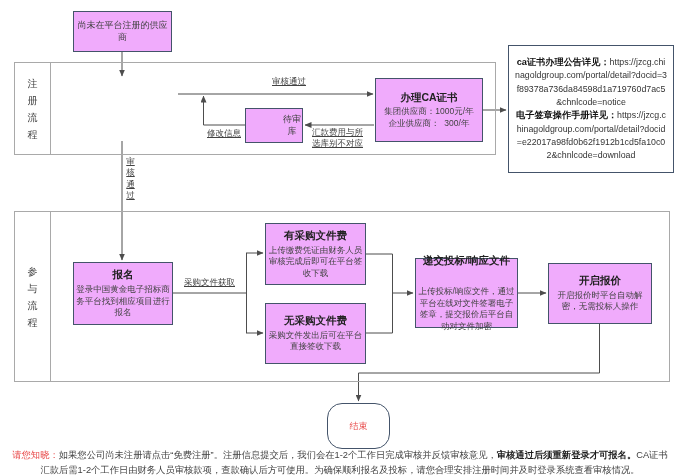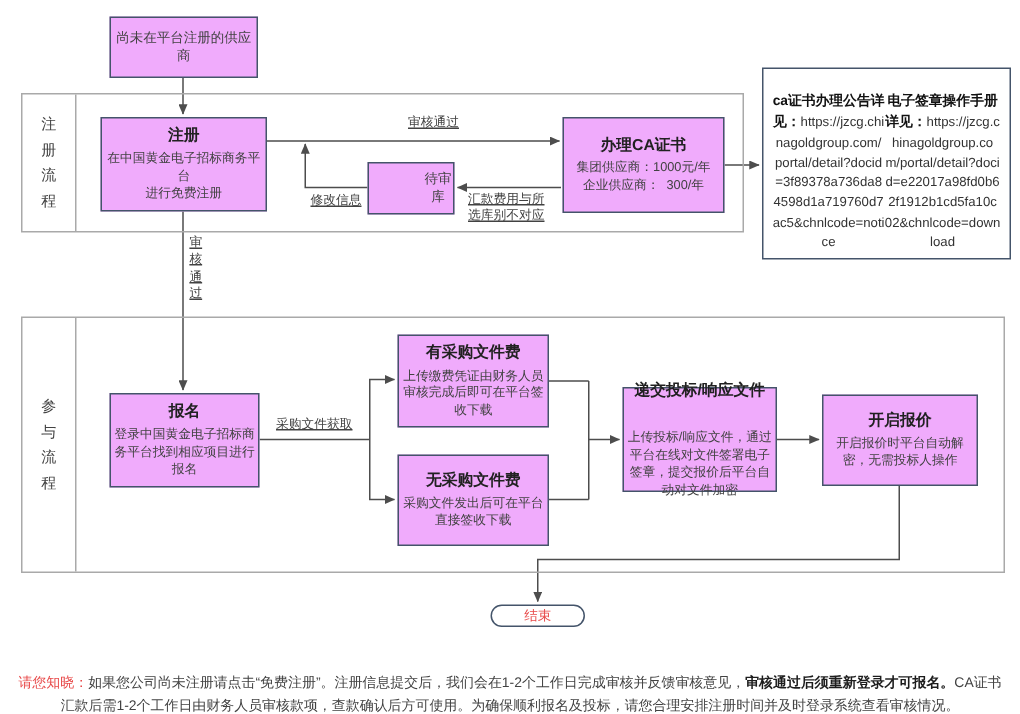--- a/index.html
+++ b/index.html
@@ -17,21 +17,21 @@
            display:flex;flex-direction:column;align-items:center;justify-content:center;text-align:center;}
   .bt{font-weight:bold;font-size:10.5px;color:var(--title-text);line-height:1.3;}
   .bb{font-size:8.5px;color:var(--body-text);line-height:1.35;white-space:pre-wrap;margin-top:2px;}
   .plain{font-size:9px;color:var(--body-text);line-height:1.3;}
   .endnode{position:absolute;border:1px solid var(--border-dark);border-radius:15px;background:#fff;box-sizing:border-box;
            display:flex;align-items:center;justify-content:center;}
   .endnode span{color:var(--red);font-size:9px;}
   .edge-label{position:absolute;font-size:8.5px;color:var(--body-text);line-height:1.3;white-space:pre-line;text-align:left;text-decoration:underline;}
   .edge-label.vert{line-height:1.35;text-align:center;}
   .infobox{position:absolute;border:1px solid var(--border-dark);background:#fff;box-sizing:border-box;
-           display:flex;flex-direction:row;justify-content:center;padding:4px 6px;align-items:flex-end;}
+           display:flex;flex-direction:column;justify-content:center;padding:4px 6px;align-items:flex-end;}
   .infobox p{margin:0;font-size:8.8px;line-height:1.5;color:#333;text-align:center;word-break:break-all;}
   .infobox b{color:#111;font-size:9.2px;}
   .note{position:absolute;left:12px;right:12px;top:439px;text-align:center;font-size:9.3px;line-height:1.6;color:var(--body-text);}
   .note .red{color:var(--red);font-weight:normal;}
   .note b{color:#1d1d1d;}
 </style>
 </head>
 <body>
 
 <div id="canvas">
@@ -76,25 +76,20 @@
 与
 流
 程</div>
     </div>
   </div>
 
   <div class="flowbox" style="left:73px;top:11px;width:99px;height:41px;">
     <div class="plain">尚未在平台注册的供应商</div>
   </div>
 
-  <div class="flowbox" style="left:67px;top:78px;width:111px;height:63px;">
-    <div class="bt">注册</div>
-    <div class="bb">在中国黄金电子招标商务平台
-进行免费注册</div>
-  </div>
 
   <div class="flowbox" style="left:245px;top:108px;width:58px;height:35px;padding-left:36px;">
     <div class="plain">待审库</div>
   </div>
 
   <div class="flowbox" style="left:375px;top:78px;width:108px;height:64px;">
     <div class="bt">办理CA证书</div>
     <div class="bb">集团供应商：1000元/年</div>
     <div class="bb" style="margin-top:0;">企业供应商：  300/年</div>
   </div>
@@ -131,21 +126,21 @@
 签章，提交报价后平台自
 动对文件加密</div>
   </div>
 
   <div class="flowbox" style="left:548px;top:263px;width:104px;height:61px;">
     <div class="bt">开启报价</div>
     <div class="bb">开启报价时平台自动解
 密，无需投标人操作</div>
   </div>
 
-  <div class="endnode" style="left:327px;top:403px;width:63px;height:15px;">
+  <div class="endnode" style="left:327px;top:403px;width:63px;height:46px;">
     <span>结束</span>
   </div>
 
   <div class="edge-label" style="left:272px;top:76px;">审核通过</div>
   <div class="edge-label" style="left:207px;top:128px;">修改信息</div>
   <div class="edge-label" style="left:312px;top:127px;width:58px;">汇款费用与所
 选库别不对应</div>
   <div class="edge-label vert" style="left:125px;top:156px;width:11px;">审
 核
 通

